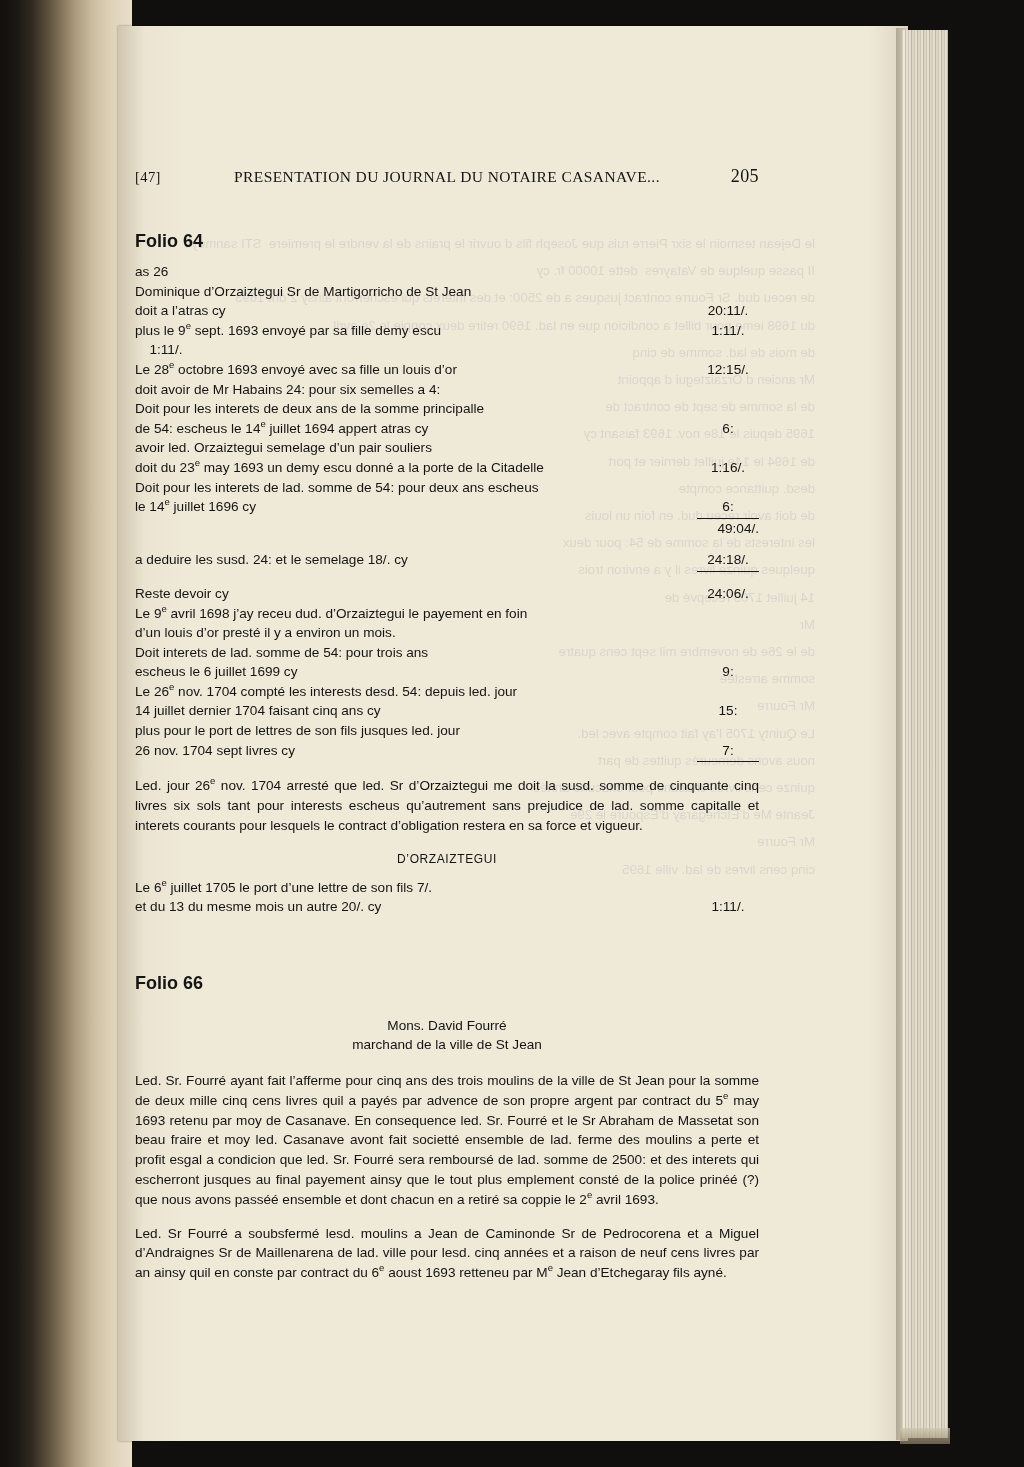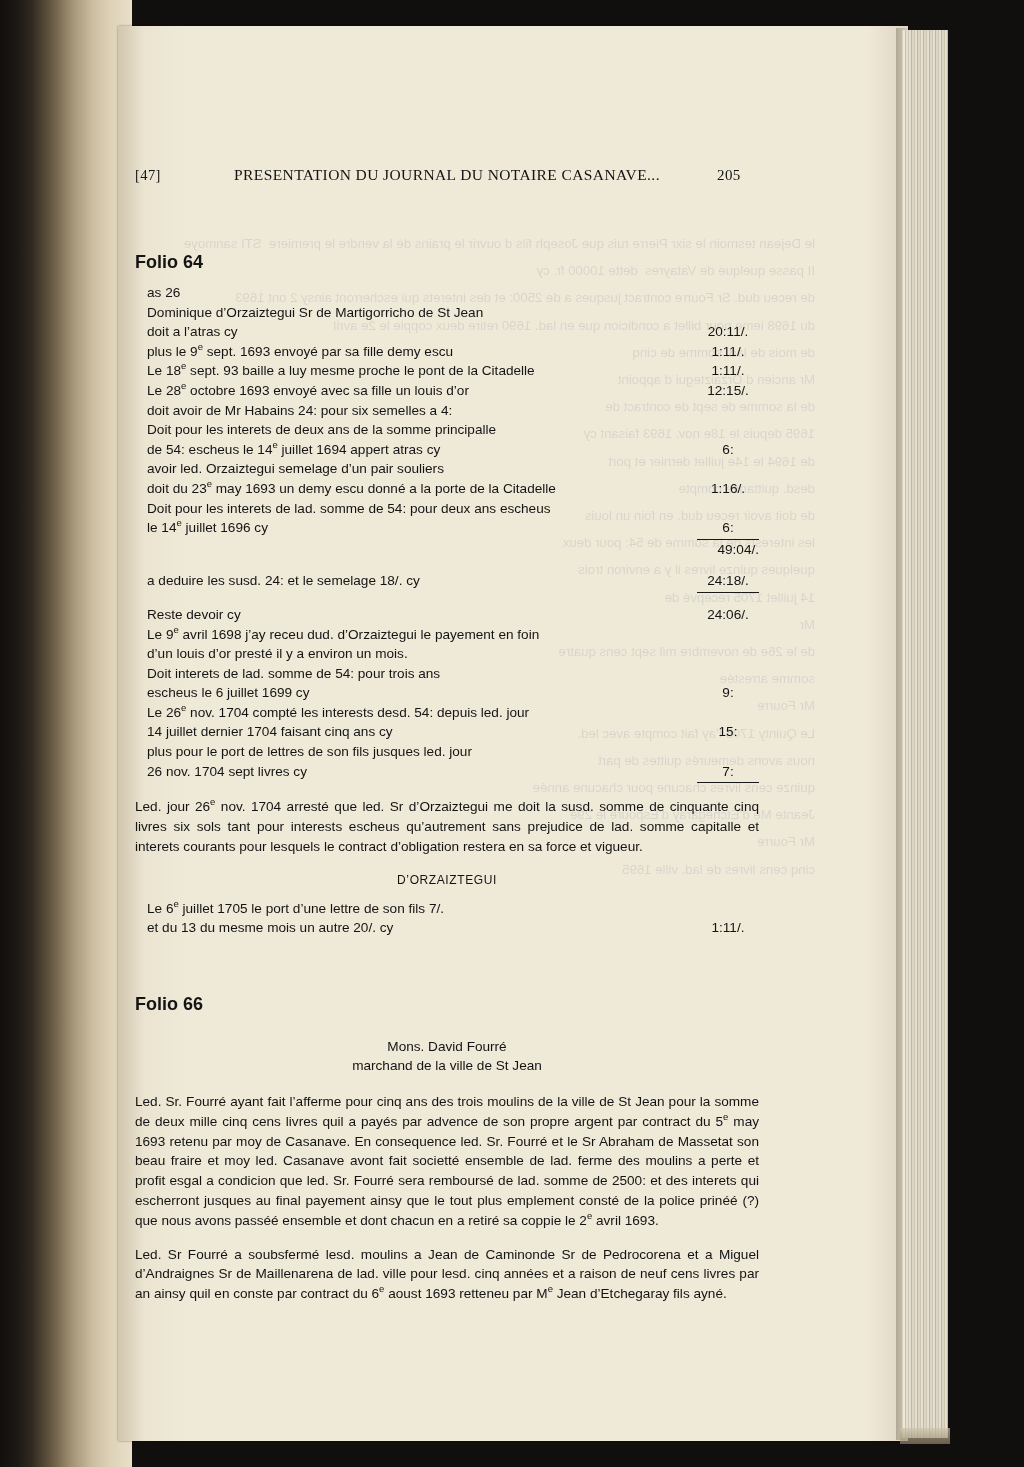--- a/index.html
+++ b/index.html
@@ -103,47 +103,46 @@
     left: 135px;
     top: 166px;
     width: 624px;
     color: #141414;
   }
   .running-head {
     display: flex;
     align-items: baseline;
     font-size: 15.5px;
     letter-spacing: 0.4px;
-    margin-bottom: 68px;
+    margin-bottom: 44px;
     font-family: "Liberation Serif", serif;
     gap: 28px;
   }
   .rh-folio { width: 42px; font-size: 14.5px; }
   .rh-title { flex: 1; text-align: center; white-space: nowrap; }
-  .rh-page  { width: 42px; text-align: left; font-size: 15px; }
+  .rh-page  { width: 42px; text-align: right; font-size: 18px; }
 
   .folio-head {
     text-align: left;
     font-weight: bold;
     font-size: 18px;
     margin: 0 0 10px 0;
     font-family: "Liberation Sans", sans-serif;
   }
   .folio-head.second { margin-top: 56px; margin-bottom: 22px; }
 
   .ledger {
     font-family: "Liberation Sans", sans-serif;
     font-size: 13.6px;
     line-height: 19.6px;
   }
   .lrow {
     display: flex;
     align-items: baseline;
     justify-content: space-between;
-    margin-left: 12px;
   }
   .lrow .txt { padding-right: 10px; }
   .lrow .amt {
     white-space: nowrap;
     text-align: center;
     min-width: 62px;
   }
   .lrow.gap { margin-top: 12px; }
   .amt.ruled {
     border-bottom: 1.1px solid #1a1a1a;
@@ -240,21 +239,20 @@
           </div>
           <div class="lrow">
             <span class="txt">doit a l’atras cy</span>
             <span class="amt">20:11/.</span>
           </div>
           <div class="lrow">
             <span class="txt">plus le 9<sup>e</sup> sept. 1693 envoyé par sa fille demy escu</span>
             <span class="amt">1:11/.</span>
           </div>
           <div class="lrow">
-            <span class="txt">Le 18<sup>e</sup> sept. 93 baille a luy mesme proche le pont de la Citadelle</span>
             <span class="amt">1:11/.</span>
           </div>
           <div class="lrow">
             <span class="txt">Le 28<sup>e</sup> octobre 1693 envoyé avec sa fille un louis d’or</span>
             <span class="amt">12:15/.</span>
           </div>
           <div class="lrow">
             <span class="txt">doit avoir de Mr Habains 24: pour six semelles a 4:</span>
             <span class="amt"></span>
           </div>

